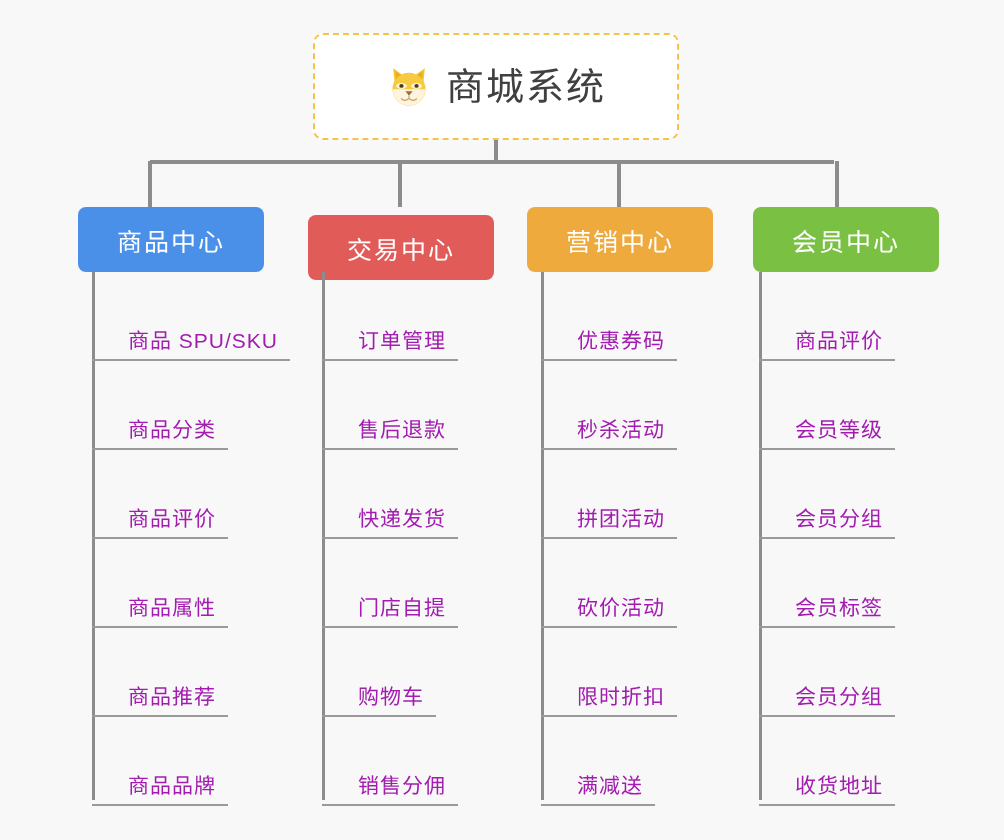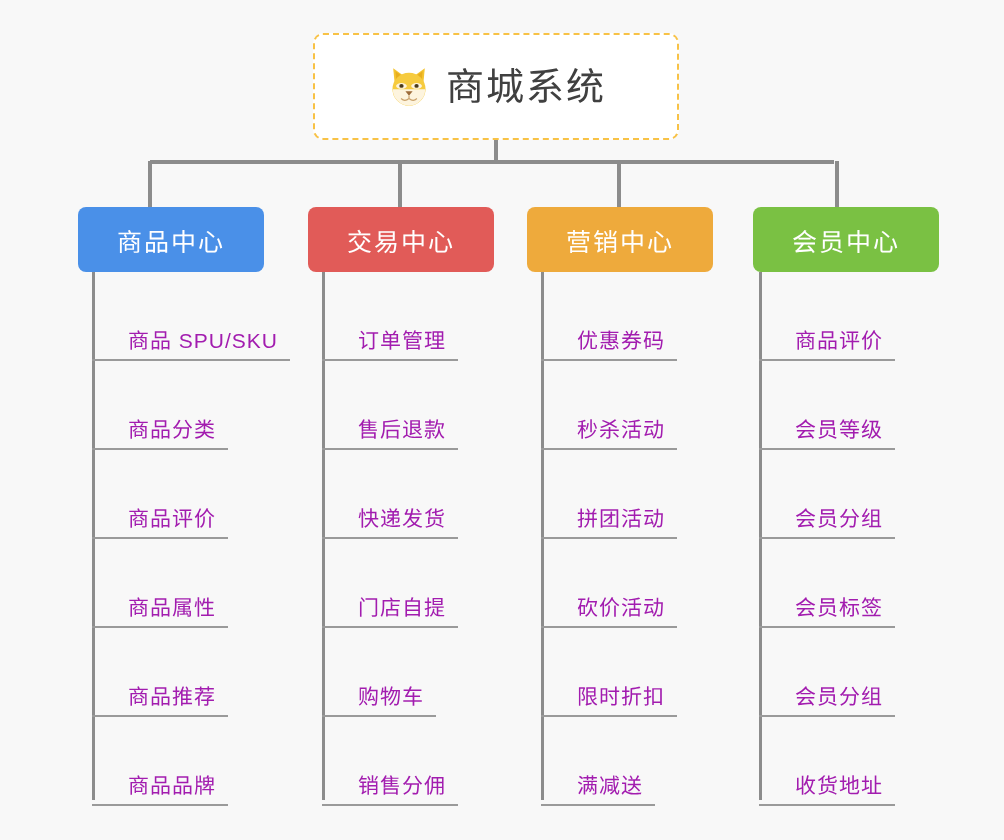--- a/index.html
+++ b/index.html
@@ -142,21 +142,21 @@
           </div>
           <div class="leaf">
             <div class="leaf-inner"><span class="leaf-text">商品推荐</span></div>
           </div>
           <div class="leaf">
             <div class="leaf-inner"><span class="leaf-text">商品品牌</span></div>
           </div>
         </div>
       </div>
       <div class="column" style="left: 308px; width: 186px;">
-        <div class="cat-box" style="background: rgb(225, 91, 88); width: 186px;">
+        <div class="cat-box" style="background: rgb(225, 91, 88); width: 186px; margin-top: 8px;">
           <span>交易中心</span>
         </div>
         <div class="spine" style="background: rgb(140, 140, 140); height: 528px;"></div>
         <div class="leaves">
           <div class="leaf">
             <div class="leaf-inner"><span class="leaf-text">订单管理</span></div>
           </div>
           <div class="leaf">
             <div class="leaf-inner"><span class="leaf-text">售后退款</span></div>
           </div>

